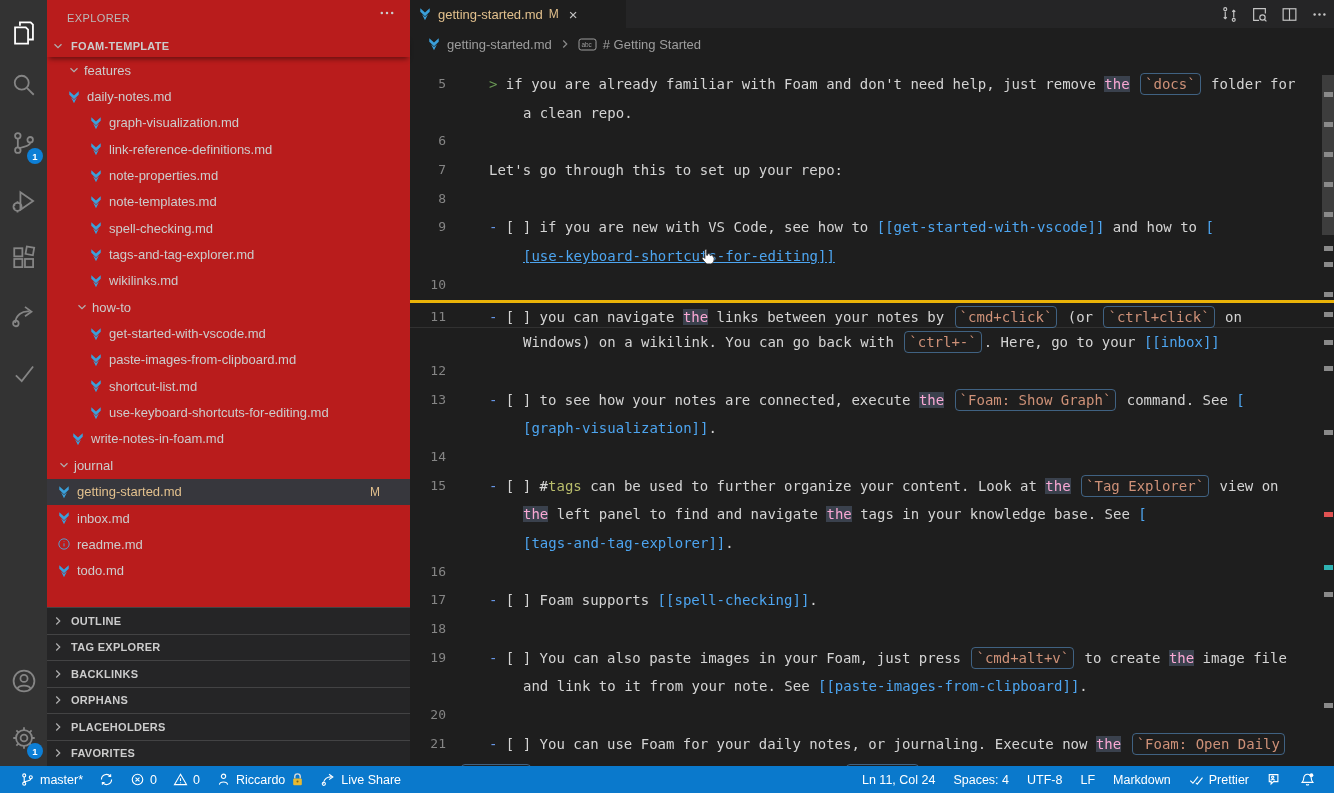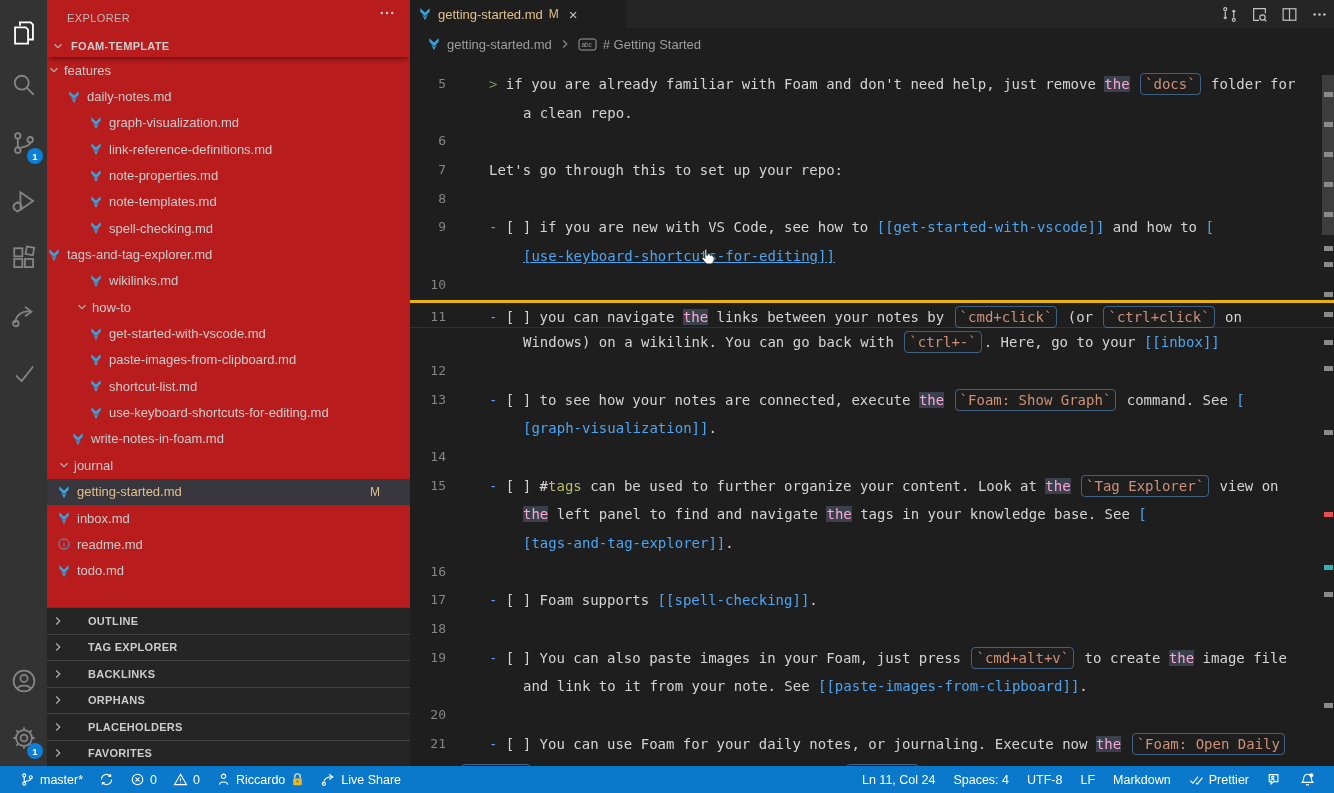--- a/index.html
+++ b/index.html
@@ -25,21 +25,21 @@
   .tree { position:absolute; top:57px; left:0; right:0; }
   .tree-row { height:26.35px; display:flex; align-items:center; font-size:13px; color:#cccccc; cursor:pointer; white-space:nowrap; }
   .tree-row.selected { background:#37373d; color:#e2c08d; }
   .tree-chev { display:flex; color:#b0b0b0; margin-right:3px; }
   .tree-icon { display:flex; margin-right:6px; }
   .tree-icon svg { width:14px; height:14px; }
   .icon-foam { color:#3aa0db; }
   .icon-info { color:#4face0; }
   .tree-badge { margin-left:auto; margin-right:30px; color:#e2c08d; font-size:12px; }
   .panels { position:absolute; top:607px; left:0; right:0; }
-  .panel-row { height:26.5px; border-top:1px solid rgba(204,204,204,0.18); display:flex; align-items:center; gap:20px; padding-left:4px; font-weight:bold; font-size:11px; color:#cccccc; letter-spacing:0.3px; background:#252526; cursor:pointer; }
+  .panel-row { height:26.5px; border-top:1px solid rgba(204,204,204,0.18); display:flex; align-items:center; gap:3px; padding-left:4px; font-weight:bold; font-size:11px; color:#cccccc; letter-spacing:0.3px; background:#252526; cursor:pointer; }
 
   
   .editor { position:absolute; left:410px; top:0; width:924px; height:766px; background:#1e1e1e; }
   .tabbar { position:absolute; top:0; left:0; right:0; height:28px; background:#252526; display:flex; }
   .tab { width:216px; height:28px; background:#1e1e1e; display:flex; align-items:center; padding:0 8px; gap:6px; cursor:pointer; }
   .tab .foam-ic { display:flex; color:#3aa0db; } .tab .foam-ic svg{ width:14px; height:14px; }
   .tab-label { font-size:13px; color:#e2c08d; }
   .tab-m { font-size:12px; color:#e2c08d; }
   .tab-close { font-size:15px; color:#c5c5c5; margin-left:4px; cursor:pointer; line-height:1; }
   .editor-actions { position:absolute; right:6px; top:0; height:28px; display:flex; align-items:center; gap:13px; color:#c5c5c5; }
@@ -182,21 +182,21 @@
     </div>
     <div class="sb-section">
       <span class="tree-chev">
           <svg viewBox="0 0 16 16" fill="none" stroke="currentColor">
             <path d="M4 6l4 4 4-4"></path>
           </svg>
         </span>
       <span>FOAM-TEMPLATE</span>
     </div>
     <div class="tree">
-        <div class="tree-row" style="">
+        <div class="tree-row" style="padding-left: 20px;">
           <span class="tree-chev">
             <svg viewBox="0 0 16 16" fill="none" stroke="currentColor">
               <path d="M4 6l4 4 4-4"></path>
             </svg>
           </span>
           <span>features</span>
         </div>
         <div class="tree-row" style="padding-left: 20px;">
           <span class="tree-icon icon-foam">
             <svg viewBox="0 0 16 16" fill="currentColor">
@@ -244,21 +244,21 @@
         </div>
         <div class="tree-row" style="padding-left: 42px;">
           <span class="tree-icon icon-foam">
             <svg viewBox="0 0 16 16" fill="currentColor">
               <path d="M2.6 1.4L8 6.4l5.4-5v4L8 10.6 2.6 5.4z"></path>
               <path d="M4.6 8.3L8 15l3.4-6.7L8 11.5z"></path>
             </svg>
           </span>
           <span>spell-checking.md</span>
         </div>
-        <div class="tree-row" style=" text-align: center;">
+        <div class="tree-row" style="padding-left: 42px; text-align: center;">
           <span class="tree-icon icon-foam">
             <svg viewBox="0 0 16 16" fill="currentColor">
               <path d="M2.6 1.4L8 6.4l5.4-5v4L8 10.6 2.6 5.4z"></path>
               <path d="M4.6 8.3L8 15l3.4-6.7L8 11.5z"></path>
             </svg>
           </span>
           <span>tags-and-tag-explorer.md</span>
         </div>
         <div class="tree-row" style="padding-left: 42px;">
           <span class="tree-icon icon-foam">

